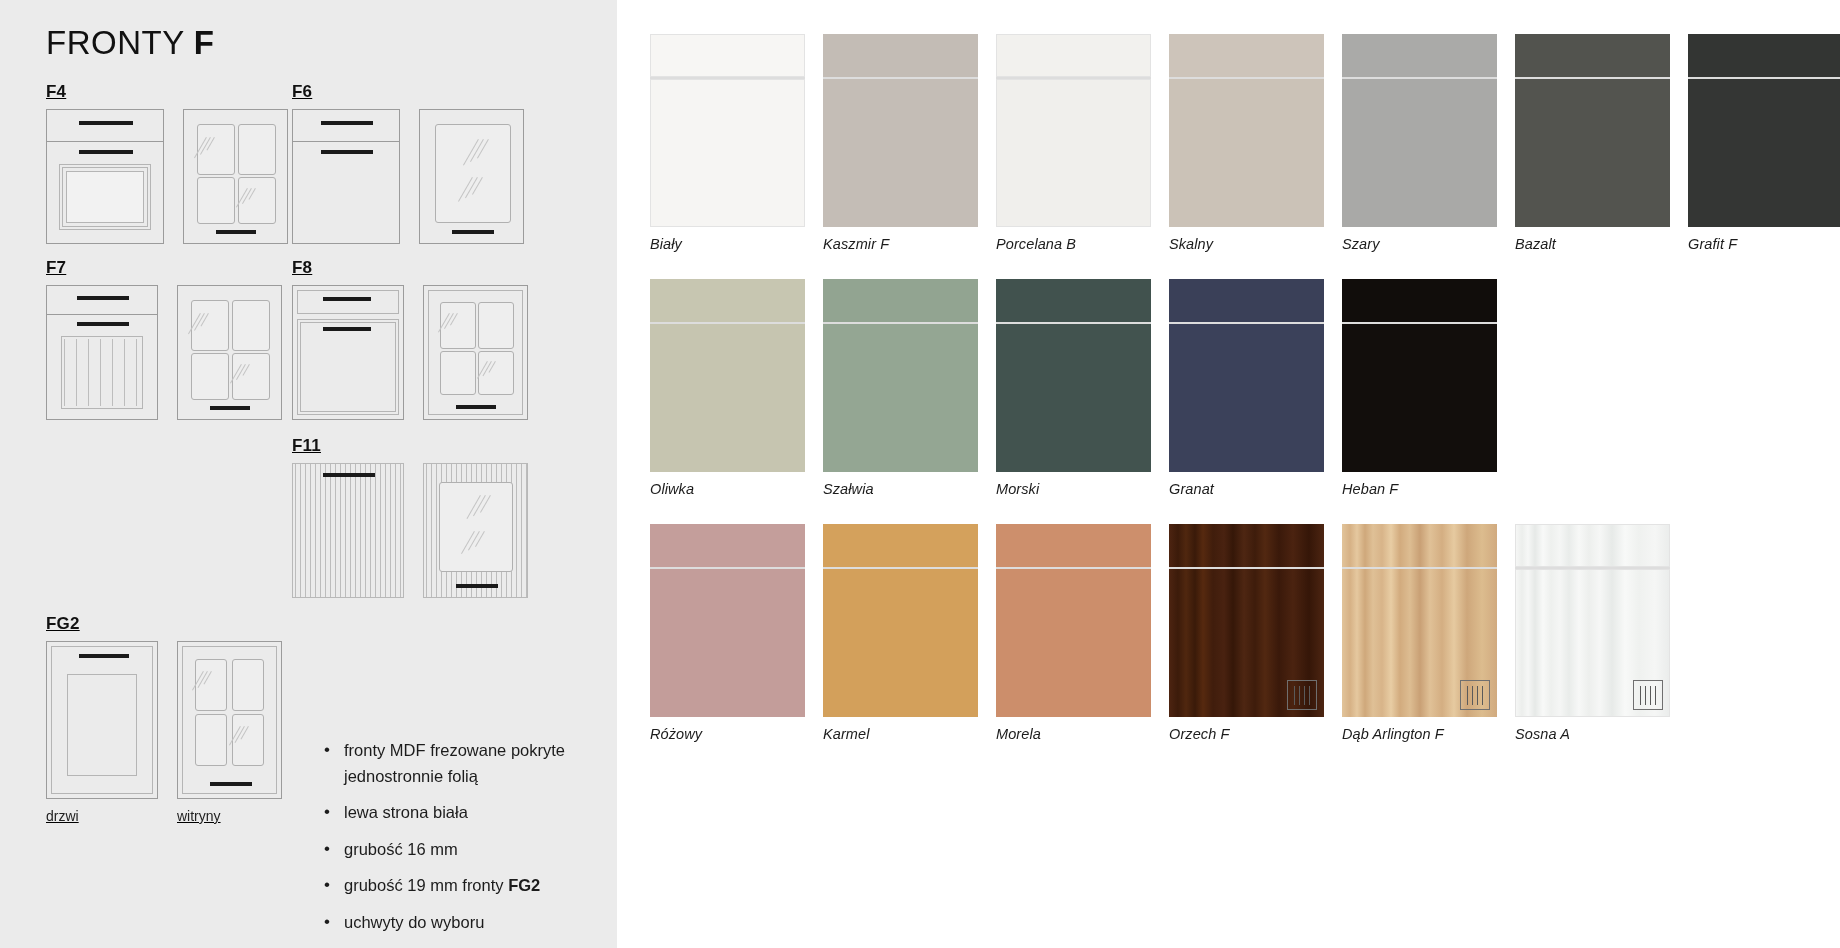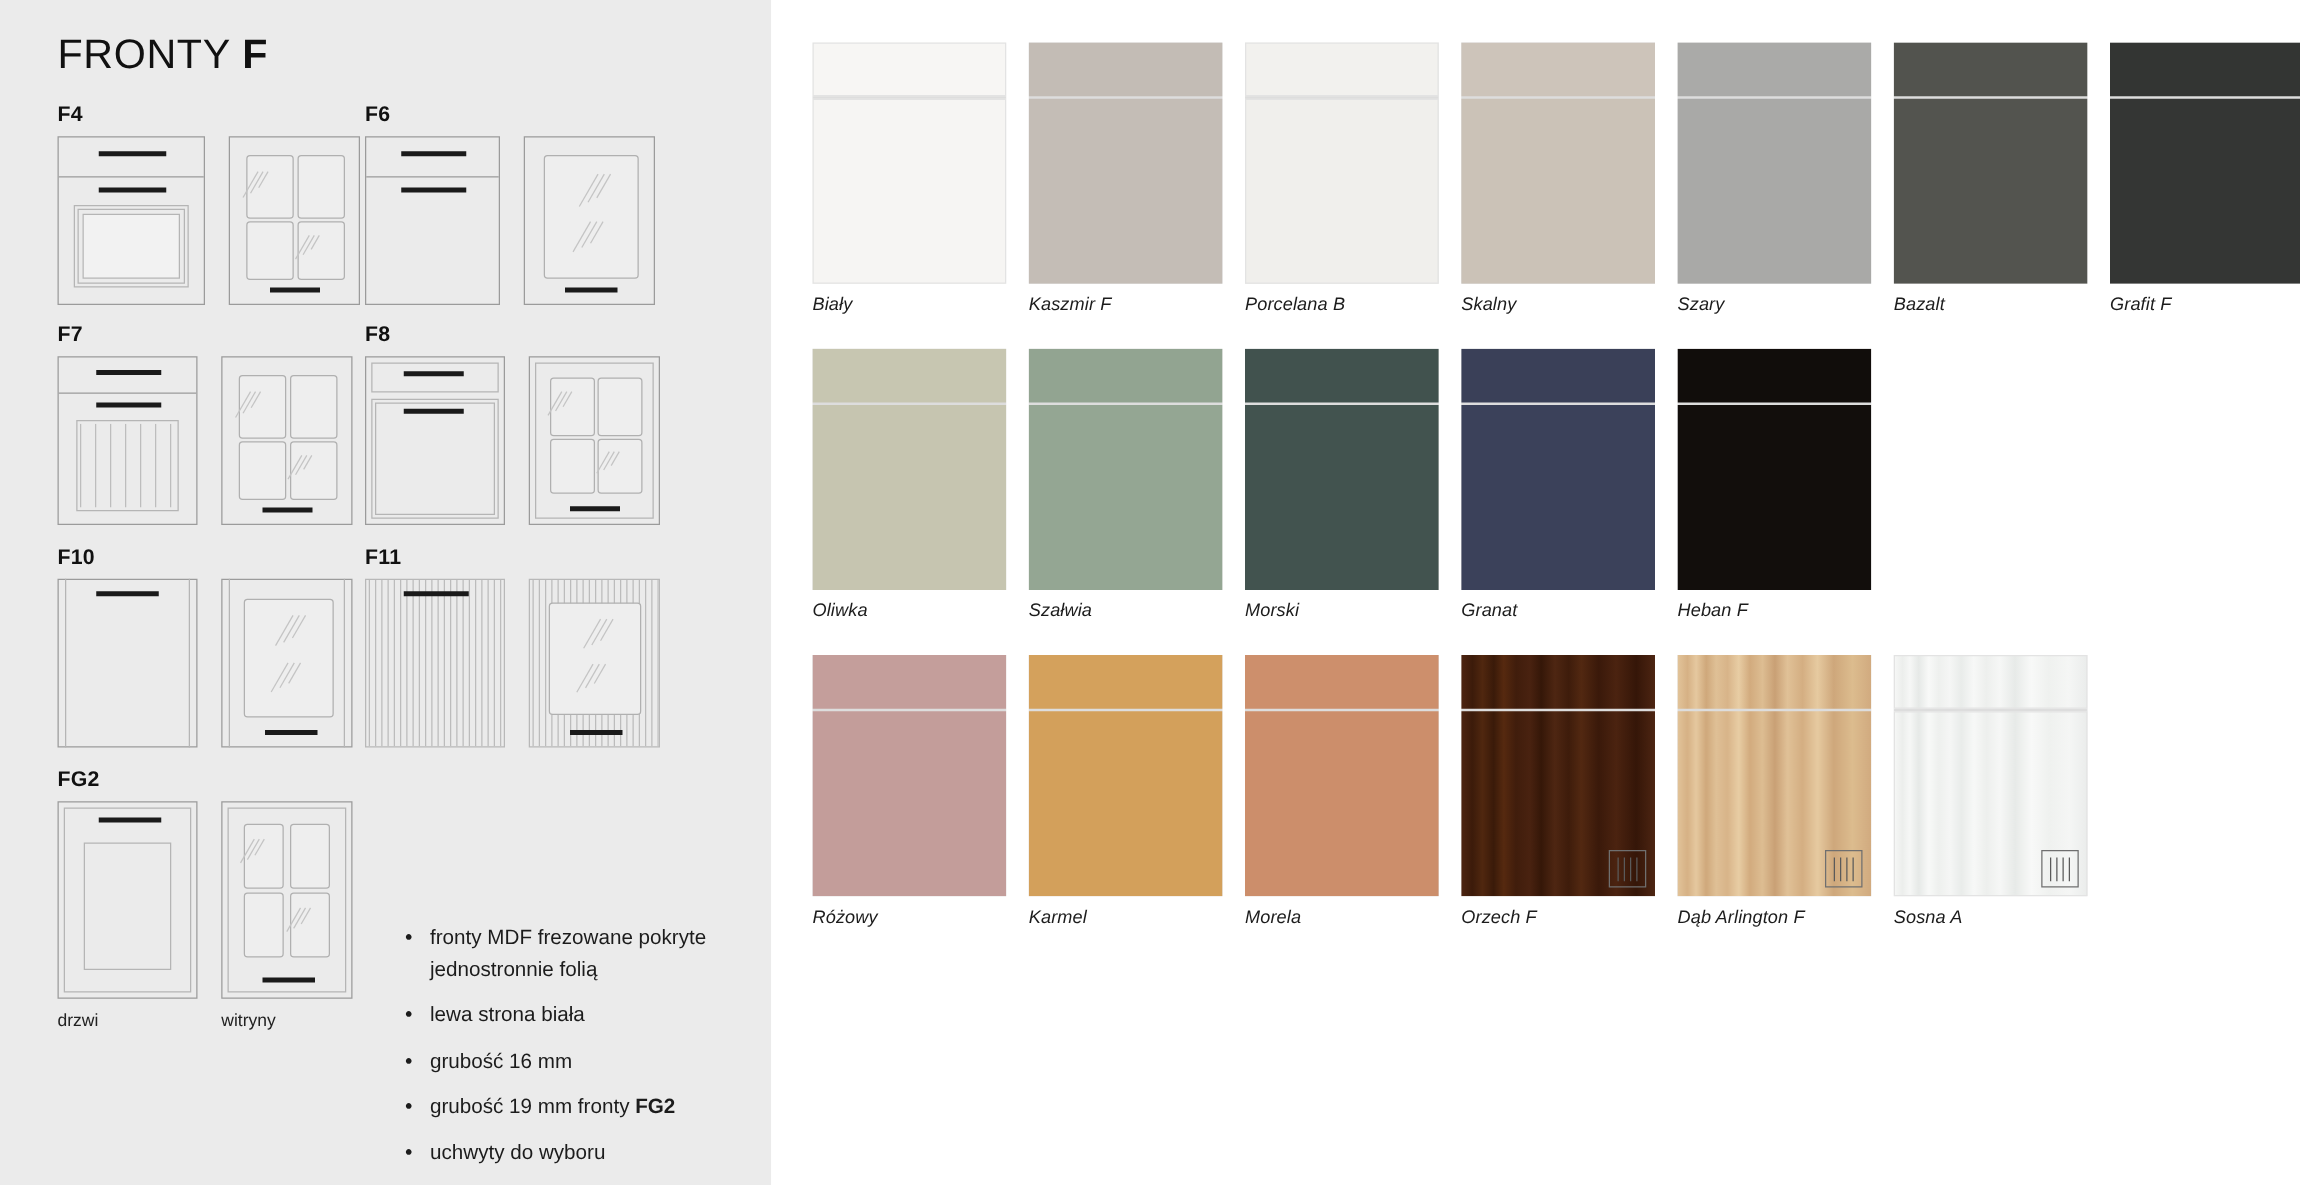--- a/index.html
+++ b/index.html
@@ -17,21 +17,21 @@
     background: #ebebeb;
     position: relative;
     flex: 0 0 617px;
   }
   .title {
     position: absolute; left: 46px; top: 24px;
     font-size: 33px; font-weight: 400; letter-spacing: 0.5px;
     color: #111; font-family: "Liberation Sans", sans-serif;
   }
   .title b { font-weight: 700; }
-  .front-group { position: absolute; }
+  .front-group { position: absolute; text-decoration: underline; }
   .group-label {
     font-size: 17px; font-weight: 700; color: #111;
     margin-bottom: 7px; letter-spacing: 0.2px;
   }
   .panel-pair { display: flex; gap: 19px; align-items: flex-start; }
 
   .door {
     position: relative;
     background: #ebebeb;
     border: 1px solid #9b9b9b;
@@ -238,47 +238,20 @@
               <i style="height:20px;"></i>
                 <i style="left:4px;height:17px;"></i>
                 <i style="left:8px;height:13px;"></i>
             </div>
           </div>
           <div class="handle-h" style="left:32px; bottom:10px; width:40px;"></div>
         </div>
       </div>
     </div>
 
-    <div class="front-group" style="left:46px; top:436px;">
-      <div class="group-label">F10</div>
-      <div class="panel-pair">
-        <div class="door" style="width:112px;height:135px;">
-          <div class="inner-line" style="left:5px;top:-1px;width:0;bottom:-1px;border-width:0 0 0 1px;"></div>
-          <div class="inner-line" style="right:5px;top:-1px;width:0;bottom:-1px;border-width:0 0 0 1px;"></div>
-          <div class="handle-h" style="left:30px; top:9px; width:50px;"></div>
-        </div>
-        <div class="door" style="width:105px;height:135px;">
-          <div class="inner-line" style="left:5px;top:-1px;width:0;bottom:-1px;border-width:0 0 0 1px;"></div>
-          <div class="inner-line" style="right:5px;top:-1px;width:0;bottom:-1px;border-width:0 0 0 1px;"></div>
-          <div class="glass-pane" style="left:17px;top:15px;width:72px;height:95px;">
-            <div class="shine" style="left:38px;top:12px;">
-              <i style="height:28px;"></i>
-                <i style="left:5px;height:25px;"></i>
-                <i style="left:10px;height:21px;"></i>
-            </div>
-            <div class="shine" style="left:34px;top:50px;">
-              <i style="height:27px;"></i>
-                <i style="left:5px;height:23px;"></i>
-                <i style="left:10px;height:19px;"></i>
-            </div>
-          </div>
-          <div class="handle-h" style="left:34px; bottom:9px; width:42px;"></div>
-        </div>
-      </div>
-    </div>
 
     <div class="front-group" style="left:292px; top:436px;">
       <div class="group-label">F11</div>
       <div class="panel-pair">
         <div class="door" style="width:112px;height:135px;border-color:#b8b8b8;">
           <div class="fluted">
             <i style="left:2px"></i>
               <i style="left:7px"></i>
               <i style="left:12px"></i>
               <i style="left:17px"></i>

